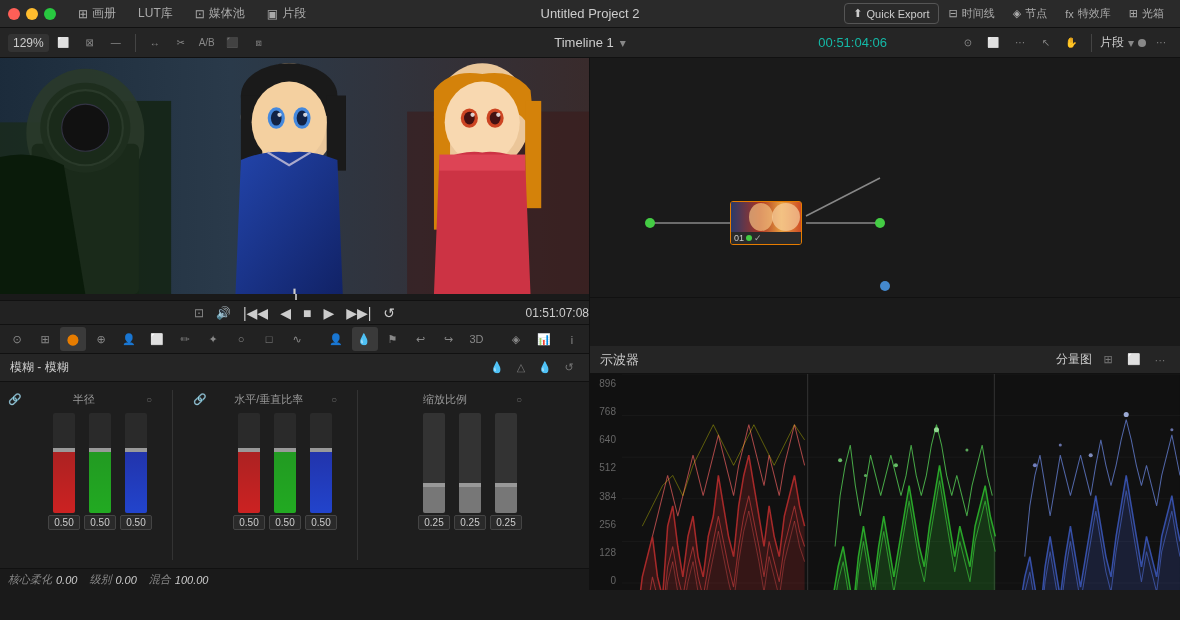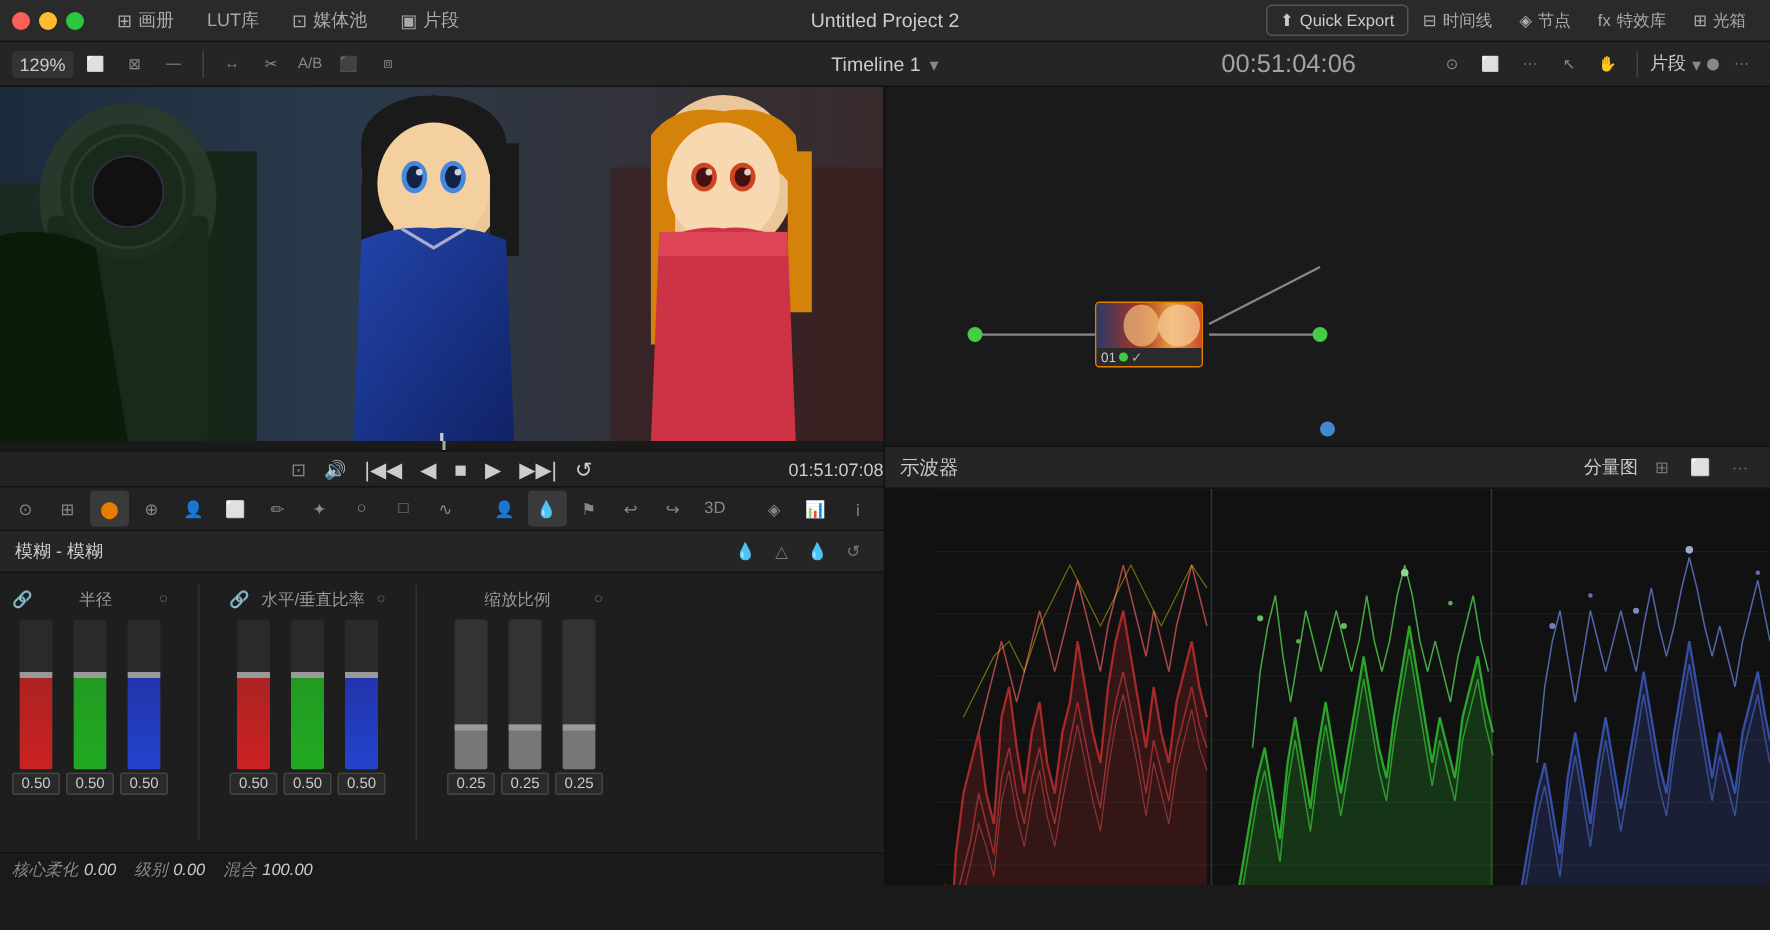--- a/index.html
+++ b/index.html
@@ -275,20 +275,21 @@
     }
     .reset-icon {
       color: #666;
       font-size: 10px;
       cursor: pointer;
     }
 
     .sliders-row {
       display: flex;
       gap: 4px;
+      margin-left: 40px;
     }
 
     .vertical-slider-container {
       display: flex;
       flex-direction: column;
       align-items: center;
       gap: 2px;
     }
     .vertical-slider {
       width: 22px;
@@ -411,20 +412,21 @@
       gap: 2px;
     }
     .node-dot-green { width: 6px; height: 6px; border-radius: 50%; background: #44cc44; }
 
     
     .waveform-section {
       flex: 1;
       display: flex;
       flex-direction: column;
       background: #15803d;
+      margin-top: 48px;
     }
     .waveform-header {
       height: 28px;
       background: #252525;
       display: flex;
       align-items: center;
       padding: 0 10px;
       gap: 6px;
       border-bottom: 1px solid #111;
     }
@@ -535,21 +537,21 @@
   <div class="sb-icon">✂</div>
   <div class="sb-icon" style="font-size:10px;">A/B</div>
   <div class="sb-icon">⬛</div>
   <div class="sb-icon">⧈</div>
 
   <span style="position:absolute;left:50%;transform:translateX(-50%);display:flex;align-items:center;gap:6px;">
     <span style="font-size:13px;color:#ccc;">Timeline 1</span>
     <span style="color:#888;">▾</span>
   </span>
 
-  <span style="position:absolute;right:276px;font-size:17px;color:#a3a3a3;font-variant-numeric:tabular-nums;">00:51:04:06</span>
+  <span style="position:absolute;right:293px;font-size:13px;color:#14b8a6;font-variant-numeric:tabular-nums;">00:51:04:06</span>
 
   <div style="position:absolute;right:8px;display:flex;align-items:center;gap:4px;">
     <div class="sb-icon">⊙</div>
     <div class="sb-icon">⬜</div>
     <div class="sb-icon">···</div>
     <div class="sb-icon">↖</div>
     <div class="sb-icon">✋</div>
     <div class="sb-sep"></div>
     <span style="color:#ccc;">片段</span>
     <span style="color:#888;">▾</span>
@@ -861,20 +863,30 @@
         <div class="waveform-right">
           <span style="color:#ccc;font-size:12px;cursor:pointer;">分量图</span>
           <div class="sec-icon">⊞</div>
           <div class="sec-icon">⬜</div>
           <div class="sec-icon">···</div>
         </div>
       </div>
 
       <div class="waveform-container">
 
+        <div class="y-axis">
+          <span class="y-label">896</span>
+          <span class="y-label">768</span>
+          <span class="y-label">640</span>
+          <span class="y-label">512</span>
+          <span class="y-label">384</span>
+          <span class="y-label">256</span>
+          <span class="y-label">128</span>
+          <span class="y-label">0</span>
+        </div>
 
         <svg class="waveform-svg" xmlns="http://www.w3.org/2000/svg" preserveAspectRatio="none" viewBox="0 0 550 330">
 
           <rect width="550" height="330" fill="#111"></rect>
 
           <line x1="0" y1="0" x2="550" y2="0" stroke="#222" stroke-width="0.5"></line>
           <line x1="0" y1="41" x2="550" y2="41" stroke="#222" stroke-width="0.5"></line>
           <line x1="0" y1="82" x2="550" y2="82" stroke="#222" stroke-width="0.5"></line>
           <line x1="0" y1="123" x2="550" y2="123" stroke="#222" stroke-width="0.5"></line>
           <line x1="0" y1="165" x2="550" y2="165" stroke="#222" stroke-width="0.5"></line>

